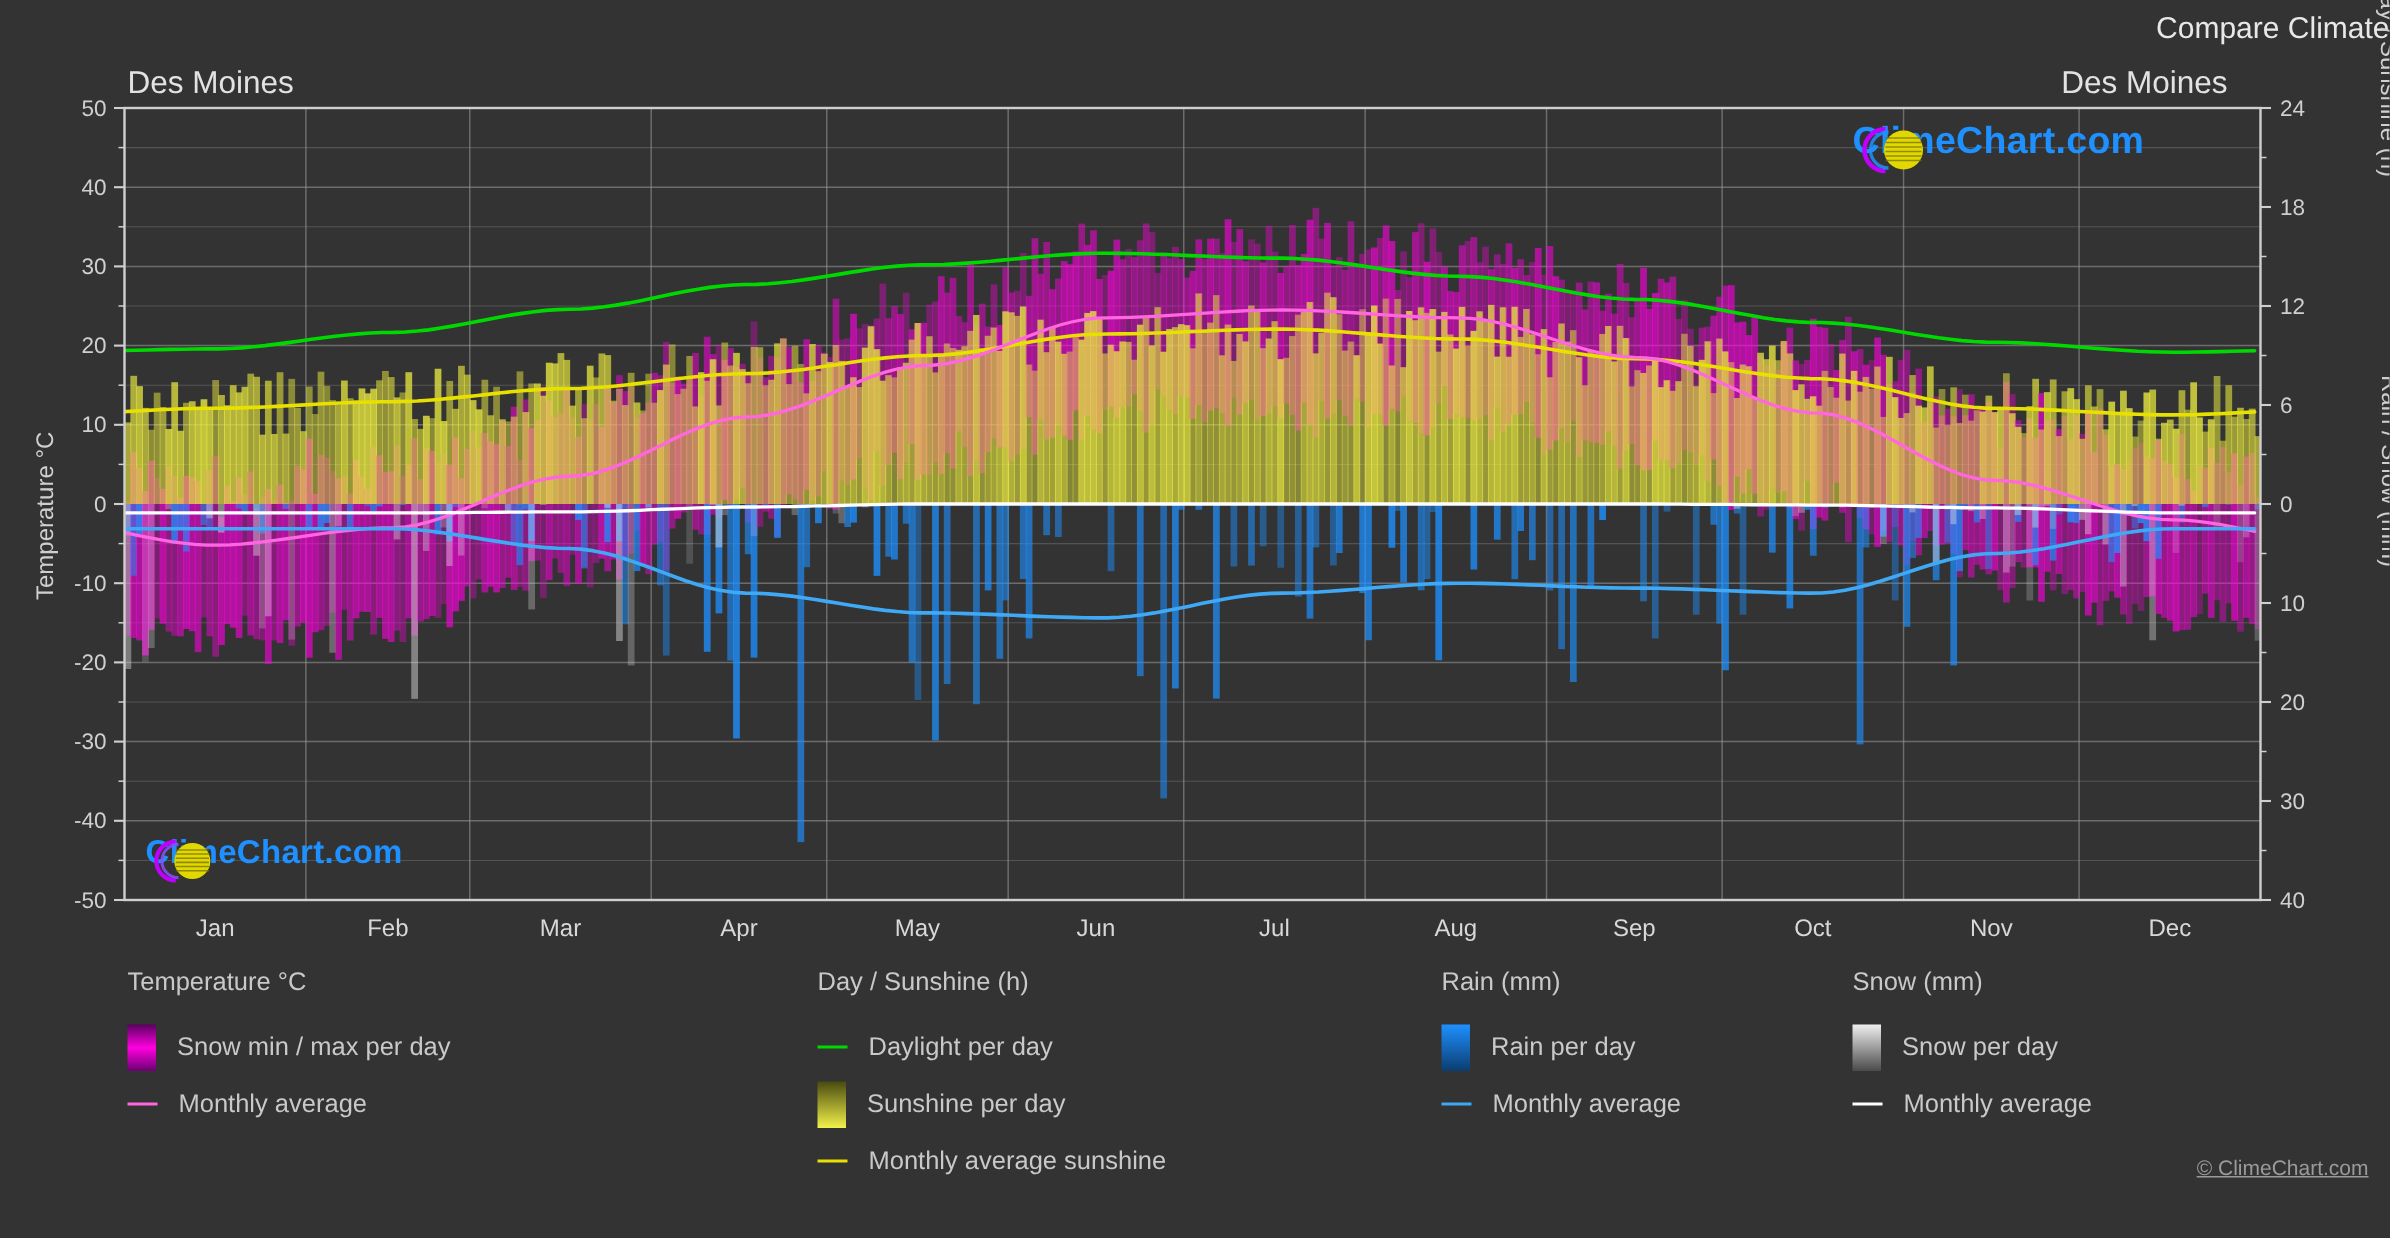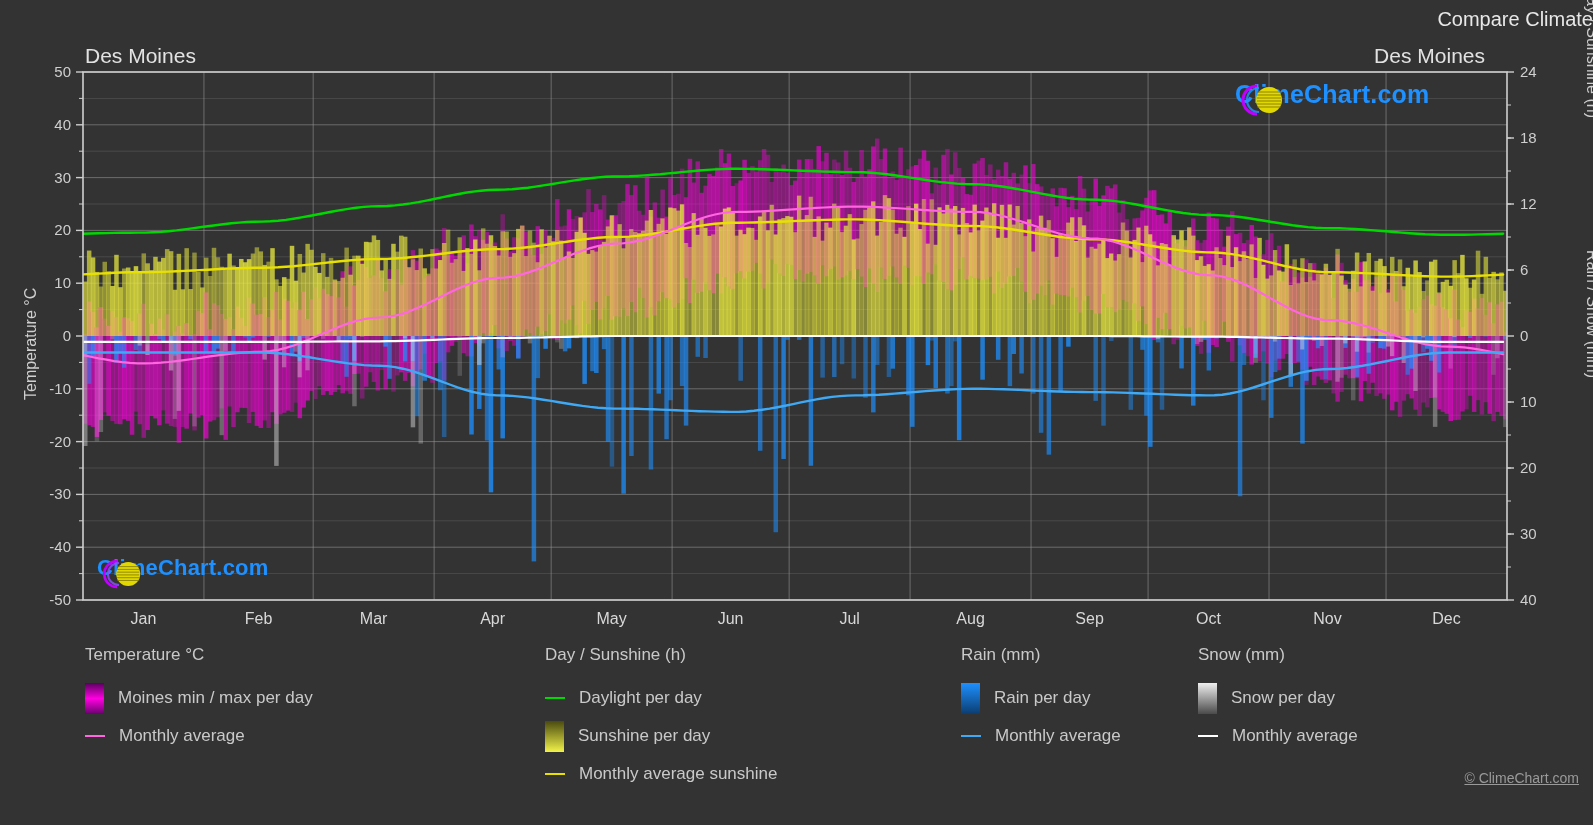--- a/index.html
+++ b/index.html
@@ -1198,21 +1198,21 @@
     </g>
   </svg>
   <span class="wmtxt">ClimeChart.com</span>
 </div>
 
 <div class="legend">
   <div class="lg-col" style="left:85px;width:420px;">
     <div class="lg-head">Temperature °C</div>
     <div class="lg-row">
       <span class="sw" style="background:linear-gradient(#5a0060,#ff00e0 50%,#6a0070);"></span>
-      <span class="txt">Moines min / max per day</span>
+      <span class="txt">Snow min / max per day</span>
     </div>
     <div class="lg-row">
       <span class="ln" style="border-top-color:#ff66e0;"></span>
       <span class="txt">Monthly average</span>
     </div>
   </div>
 
   <div class="lg-col" style="left:545px;width:400px;">
     <div class="lg-head">Day / Sunshine (h)</div>
     <div class="lg-row">
@@ -1234,21 +1234,21 @@
     <div class="lg-row">
       <span class="sw" style="background:linear-gradient(#1e90ff,#0b3d70);"></span>
       <span class="txt">Rain per day</span>
     </div>
     <div class="lg-row">
       <span class="ln" style="border-top-color:#3fa9f5;"></span>
       <span class="txt">Monthly average</span>
     </div>
   </div>
 
-  <div class="lg-col" style="left:1198px;width:300px;">
+  <div class="lg-col" style="left:1235px;width:300px;">
     <div class="lg-head">Snow (mm)</div>
     <div class="lg-row">
       <span class="sw" style="background:linear-gradient(#efefef,#4a4a4a);"></span>
       <span class="txt">Snow per day</span>
     </div>
     <div class="lg-row">
       <span class="ln" style="border-top-color:#ffffff;"></span>
       <span class="txt">Monthly average</span>
     </div>
   </div>

